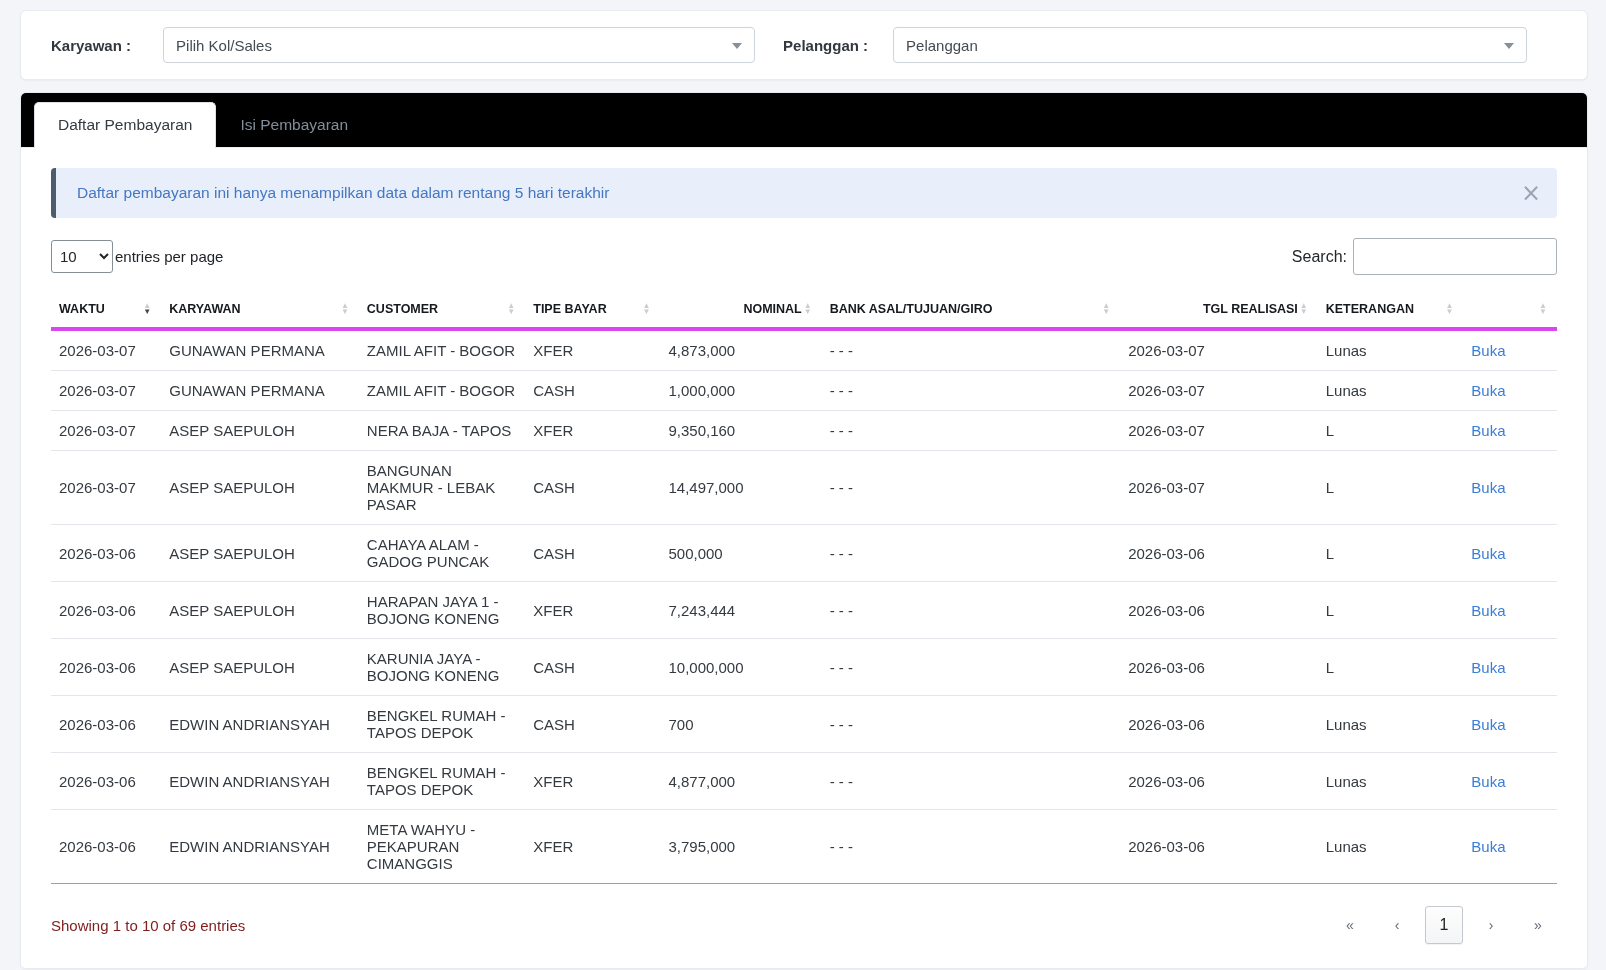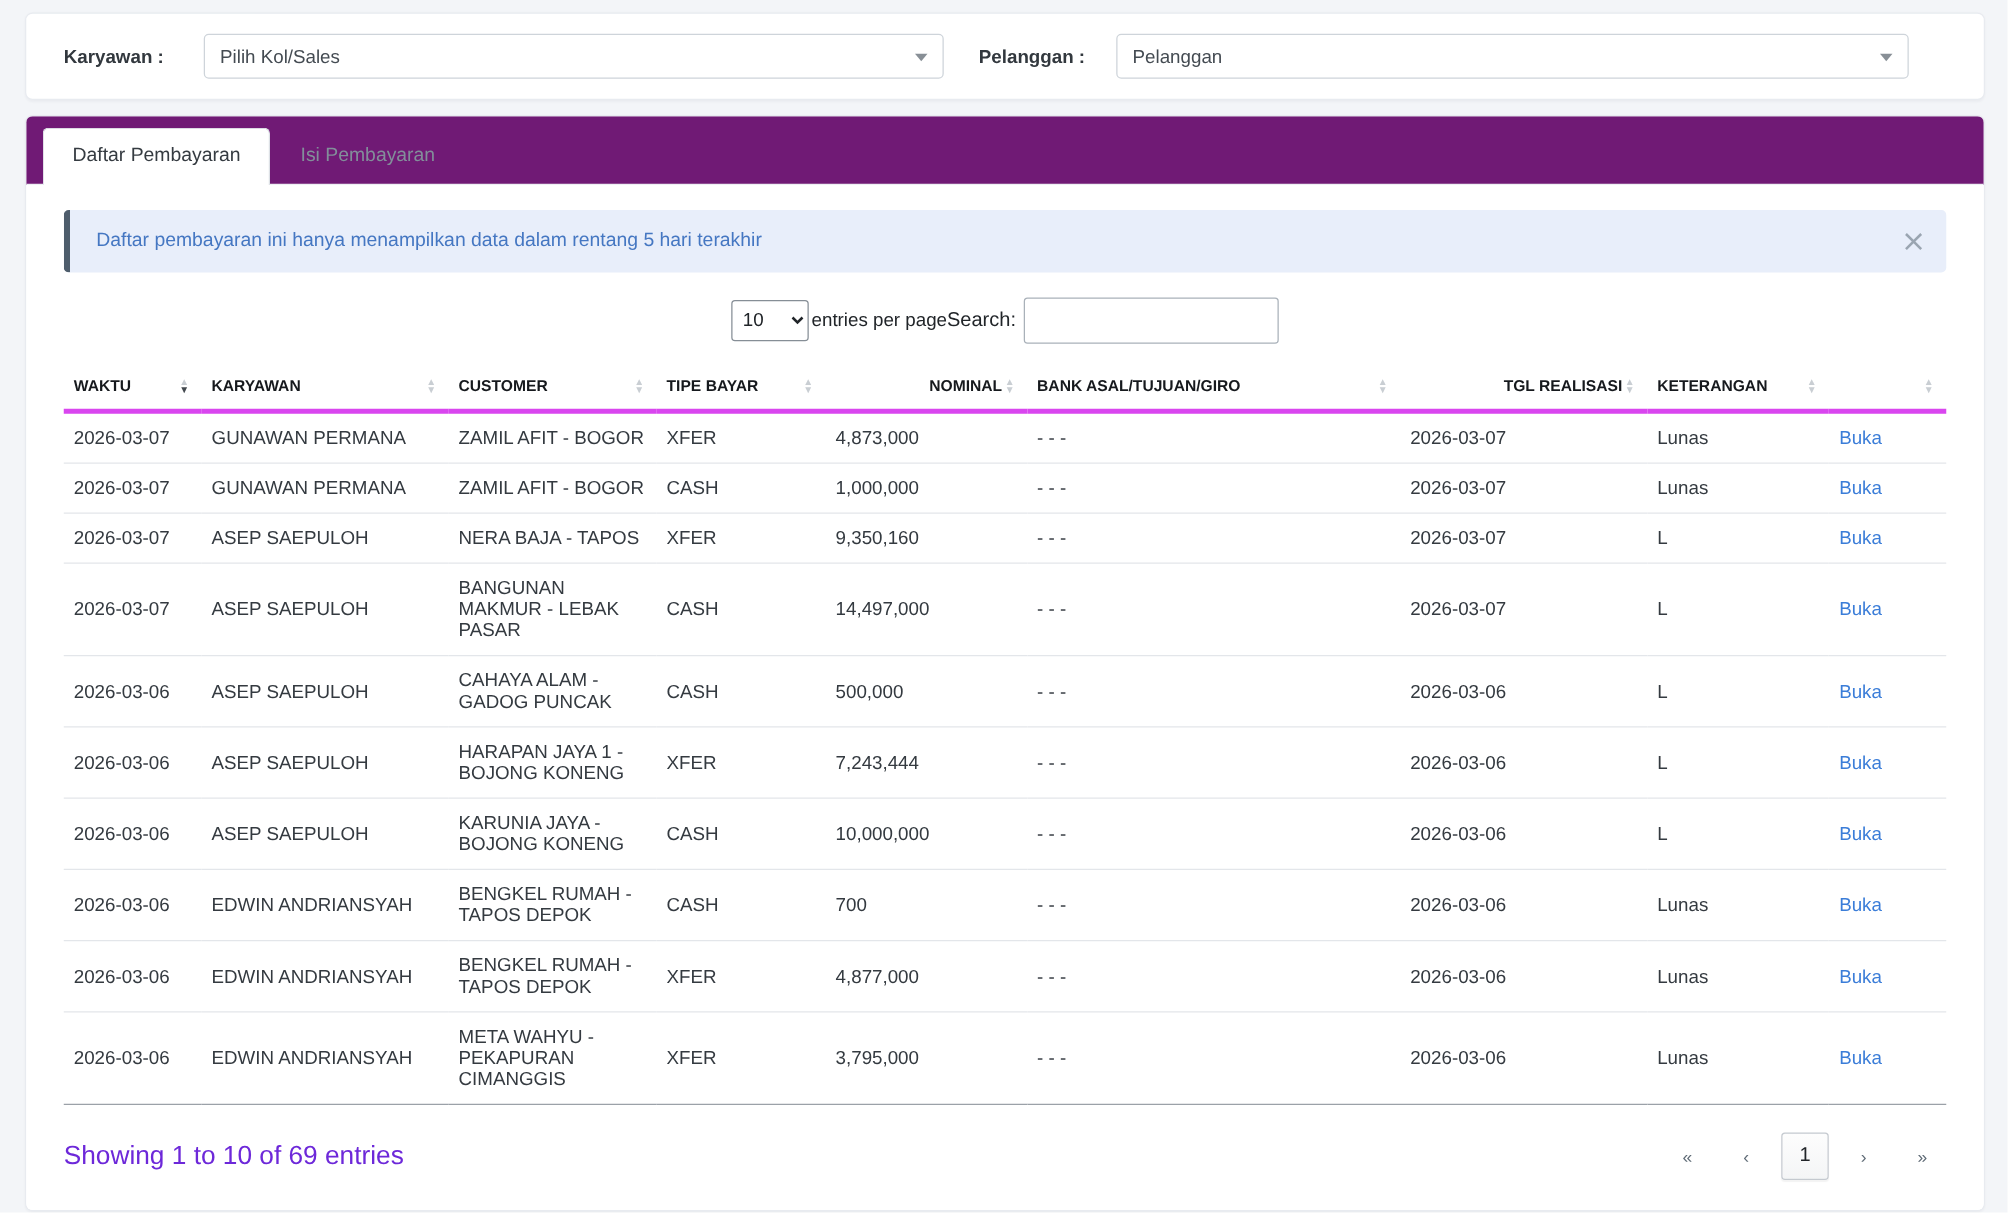--- a/index.html
+++ b/index.html
@@ -57,21 +57,21 @@
   .lbl-pelanggan { margin-left: 28px; }
   .sel-pelanggan { width: 634px; margin-left: 25px; }
 
   
   .main-card {
     margin: 12px 18px 0 20px;
     overflow: hidden;
     min-height: 868px;
   }
   .tabstrip {
-    background: #701a75;
+    background: #000000;
     padding: 9px 13px 0 13px;
     display: flex;
     border-bottom: 1px solid #eef0f4;
   }
   .tab {
     font-size: 15.5px;
     padding: 13px 23px 14px 23px;
     color: #828e9a;
     cursor: pointer;
     border: 1px solid transparent;
@@ -106,21 +106,21 @@
     color: #9aa5b1;
     background: none;
     border: none;
     cursor: pointer;
     font-family: "DejaVu Sans", sans-serif;
   }
 
   
   .controls {
     display: flex;
-    justify-content: center;
+    justify-content: space-between;
     align-items: center;
     margin: 20px 0 16px 0;
   }
   .length-wrap { display: flex; align-items: center; font-size: 15px; color: #212529; }
   .length-wrap select {
     width: 62px; height: 33px;
     border: 1px solid #868e96;
     border-radius: 3px;
     font-size: 15px;
     padding: 0 4px;
@@ -175,21 +175,21 @@
   td.right, th.right { text-align: left; }
   td .buka-link { color: #3b7dd8; text-decoration: none; cursor: pointer; }
 
   
   .table-footer {
     display: flex;
     justify-content: space-between;
     align-items: center;
     margin-top: 22px;
   }
-  .showing { font-size: 21px; color: #6d28d9; }
+  .showing { font-size: 15px; color: #7f1d1d; }
   .pagination { display: flex; align-items: center; }
   .page-item {
     min-width: 38px; height: 38px;
     display: flex; align-items: center; justify-content: center;
     font-size: 14px;
     color: #5f6b76;
     margin-left: 9px;
     cursor: pointer;
     padding: 0 9px;
   }

